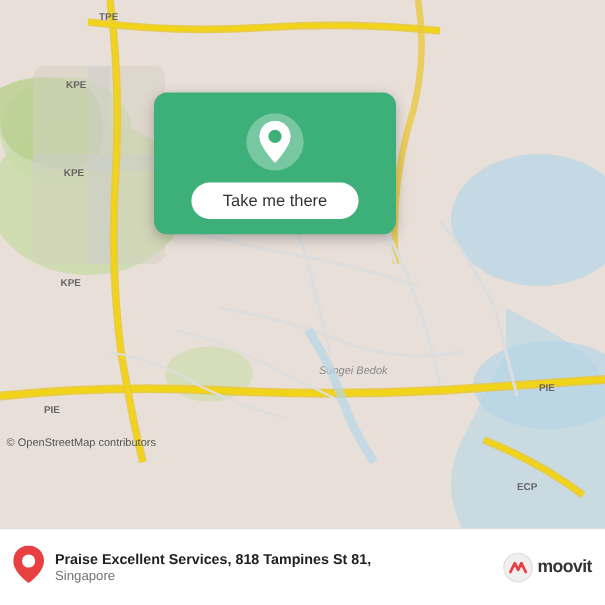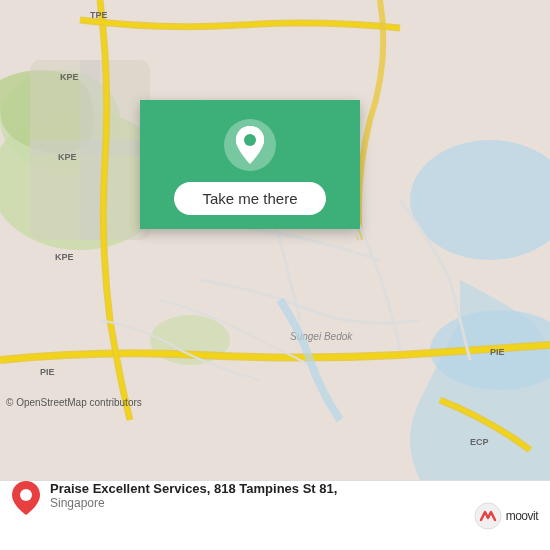--- a/index.html
+++ b/index.html
@@ -22,25 +22,25 @@
 
     
     #map-svg {
       width: 100%;
       height: 100%;
     }
 
     
     #take-me-card {
       position: absolute;
-      top: 100px;
+      top: 84px;
       left: 140px;
       width: 220px;
       background-color: #3daf78;
-      border-radius: 0;
+      border-radius: 12px;
       padding: 18px 16px 14px;
       display: flex;
       flex-direction: column;
       align-items: center;
       box-shadow: 0 4px 12px rgba(0,0,0,0.25);
     }
 
     #pin-icon {
       width: 54px;
       height: 54px;
@@ -59,20 +59,21 @@
       white-space: nowrap;
     }
 
     
     #bottom-bar {
       width: 550px;
       height: 70px;
       background: white;
       border-top: 1px solid #ddd;
       display: flex;
+      align-items: center;
       padding: 0 12px;
       gap: 10px;
     }
 
     #osm-attribution {
       font-size: 10px;
       color: #555;
       position: absolute;
       bottom: 72px;
       left: 6px;
@@ -104,22 +105,22 @@
       gap: 4px;
       flex-shrink: 0;
     }
 
     #moovit-icon {
       width: 28px;
       height: 28px;
     }
 
     #moovit-text {
-      font-size: 12px;
-      font-weight: 400;
+      font-size: 16px;
+      font-weight: 700;
       color: #333;
       letter-spacing: -0.5px;
     }
   </style>
 </head>
 <body>
 
 <div id="map-container">
   <svg id="map-svg" viewBox="0 0 550 480" xmlns="http://www.w3.org/2000/svg">
 

